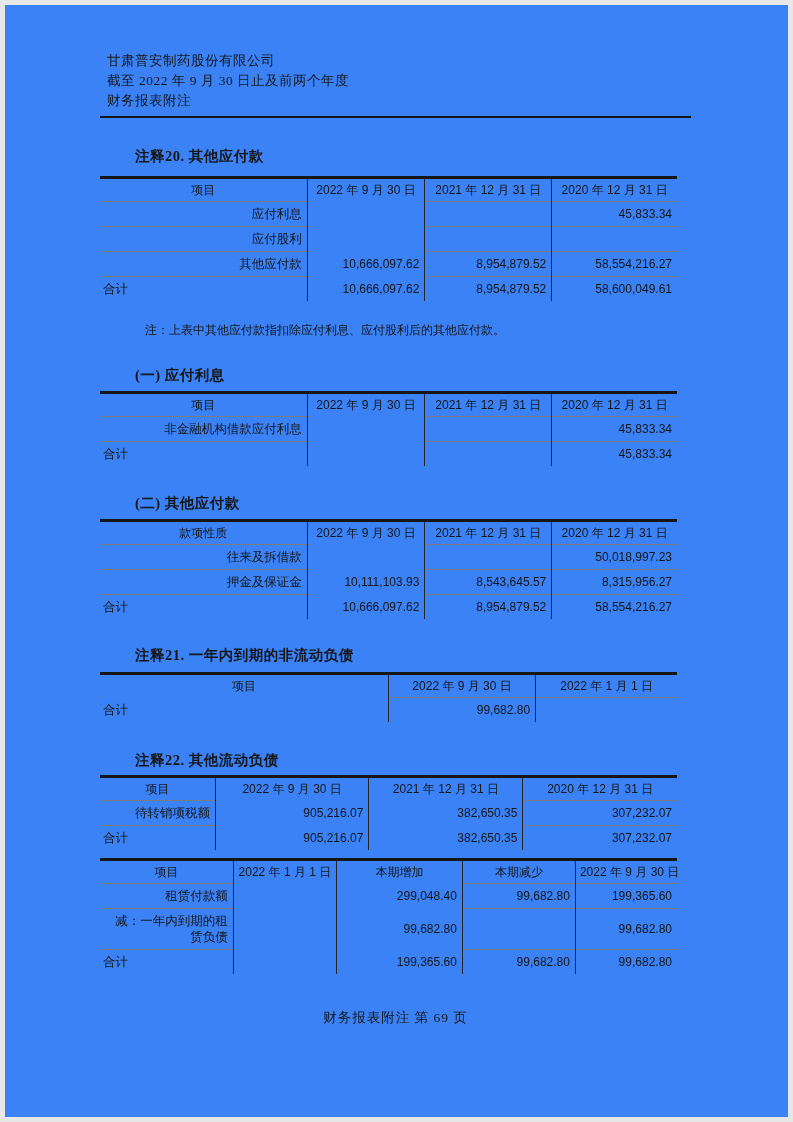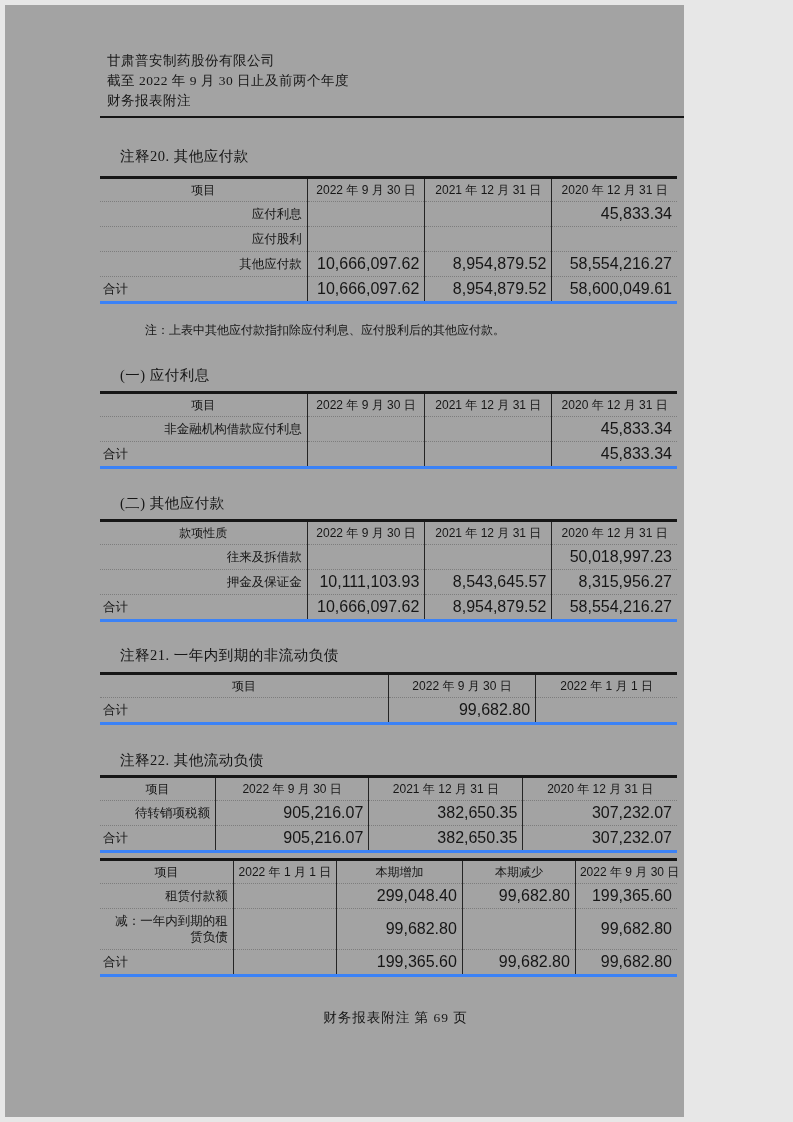--- a/index.html
+++ b/index.html
@@ -3,41 +3,41 @@
 <meta charset="utf-8">
 <style>
   * { margin: 0; padding: 0; box-sizing: border-box; }
   html, body { width: 793px; }
   body {
     background: #e7e7e7;
     font-family: "Liberation Serif", "DejaVu Serif", serif;
     color: #161616;
   }
   .page {
-    width: 679px;
+    width: 783px;
     height: 1112px;
     margin: 5px;
-    background: #a3a3a3;
+    background: #3b82f6;
     position: relative;
     overflow: hidden;
   }
   .content {
     position: absolute;
     left: 95px;
     top: 0;
     width: 596px;
   }
   .doc-header { margin-top: 46px; margin-left: 7px; }
   .doc-header div { font-size: 13.5px; line-height: 20px; letter-spacing: 0.5px; }
   .rule { margin-top: 5px; width: 591px; height: 2px; background: #151515; }
 
   .sec-title {
-    margin-left: 20px;
+    margin-left: 35px;
     font-size: 14.5px;
-    font-weight: normal;
+    font-weight: bold;
     line-height: 19px;
     letter-spacing: 0.5px;
   }
   .sec-0 .sec-title { margin-top: 29px; }
   .sec-0 .tbl { margin-top: 10px; }
   .note { margin-top: 17px; margin-left: 45px; font-size: 12px; line-height: 18px; }
   .sec-1 .sec-title { margin-top: 27px; }
   .sec-1 .tbl { margin-top: 6px; }
   .sec-2 .sec-title { margin-top: 25px; }
   .sec-2 .tbl { margin-top: 6px; }
@@ -64,21 +64,21 @@
     line-height: 16px;
     white-space: nowrap;
   }
   .fin-table td {
     padding: 4px 5px;
     line-height: 16px;
     font-size: 12.5px;
   }
   .fin-table td.num {
     font-family: "Liberation Sans", "DejaVu Sans", sans-serif;
-    font-size: 16px;
+    font-size: 12px;
     text-align: right;
   }
   .fin-table td.label {
     font-family: "Liberation Serif", "DejaVu Serif", serif;
     text-align: right;
     padding-left: 3px;
   }
   .fin-table td.label.center { text-align: left; }
   .fin-table th:not(:first-child),
   .fin-table td:not(:first-child) { border-left: 1px solid #242424; }

